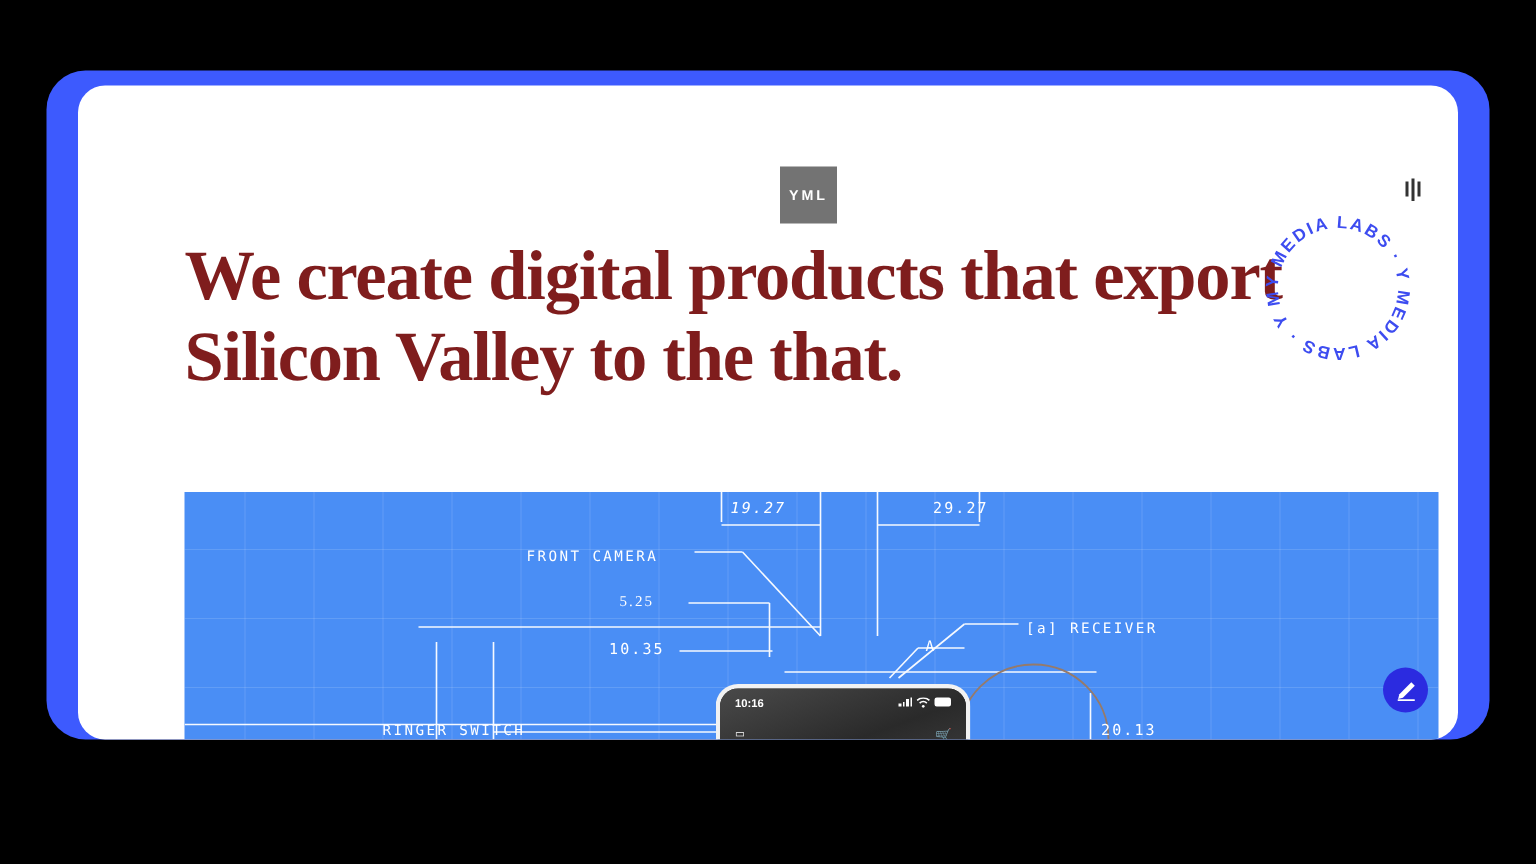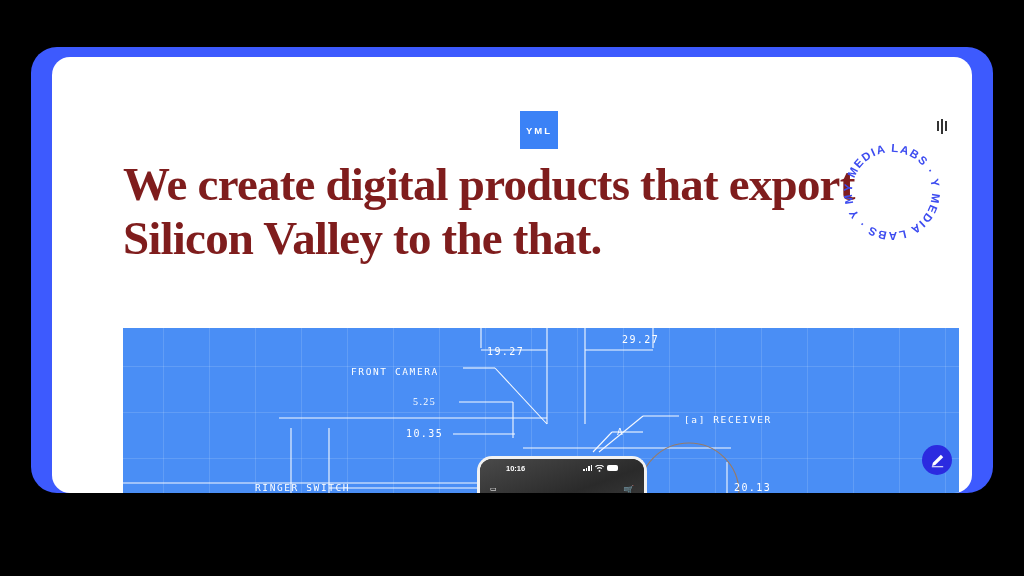--- a/index.html
+++ b/index.html
@@ -41,21 +41,21 @@
     width: 100%;
     height: 62px;
   }
 
   #yml-logo {
     position: absolute;
     left: 468px;
     top: 54px;
     width: 38px;
     height: 38px;
-    background: #3b82f6;
+    background: #737373;
     display: flex;
     align-items: center;
     justify-content: center;
   }
   #yml-logo-text {
     color: #ffffff;
     font-size: 9.5px;
     font-weight: bold;
     letter-spacing: 2px;
     font-family: "Liberation Sans", sans-serif;
@@ -171,21 +171,21 @@
     background: linear-gradient(160deg,#4a4a4a 0%,#2a2a2a 38%,#3b3b3b 62%,#212121 100%);
   }
   #phone-statusbar {
     position: absolute;
     left: 0; top: 0;
     width: 100%;
     height: 18px;
     display: flex;
     align-items: center;
     justify-content: space-between;
-    padding: 0 26px;
+    padding: 0 10px;
   }
   #phone-time {
     color: #ffffff;
     font-size: 7.5px;
     font-weight: bold;
     font-family: "Liberation Sans", sans-serif;
   }
   #phone-status-icons {
     display: flex;
     align-items: center;
@@ -300,21 +300,21 @@
           <path d="M 516,165 A 50,50 0 0 1 616,165" stroke="#9a7a62" stroke-width="1.2"></path>
         </g>
       </svg>
 
       <div class="bp-label" style="left:228px; top:38px;">FRONT CAMERA</div>
       <div class="bp-label" style="left:100px; top:154px;margin-left:32px;">RINGER SWITCH</div>
 
       <div class="bp-label" style="left:561px; top:86px;text-align:right;">[a] RECEIVER</div>
       <div class="bp-label" style="left:494px; top:98px;">A</div>
 
-      <div class="bp-dim" style="left:364px; top:18px;">19.27</div>
+      <div class="bp-dim" style="left:364px; top:6px;font-style:italic;">19.27</div>
       <div class="bp-dim" style="left:470px; top:6px;margin-left:29px;">29.27</div>
       <div class="bp-dim" style="left:290px; top:68px;font-family:Liberation Serif, serif;">5.25</div>
       <div class="bp-dim" style="left:283px; top:100px;">10.35</div>
       <div class="bp-dim" style="left:611px; top:154px;">20.13</div>
 
       <div id="phone-mockup">
         <div id="phone-screen">
 
           <div id="phone-statusbar">
             <span id="phone-time">10:16</span>

